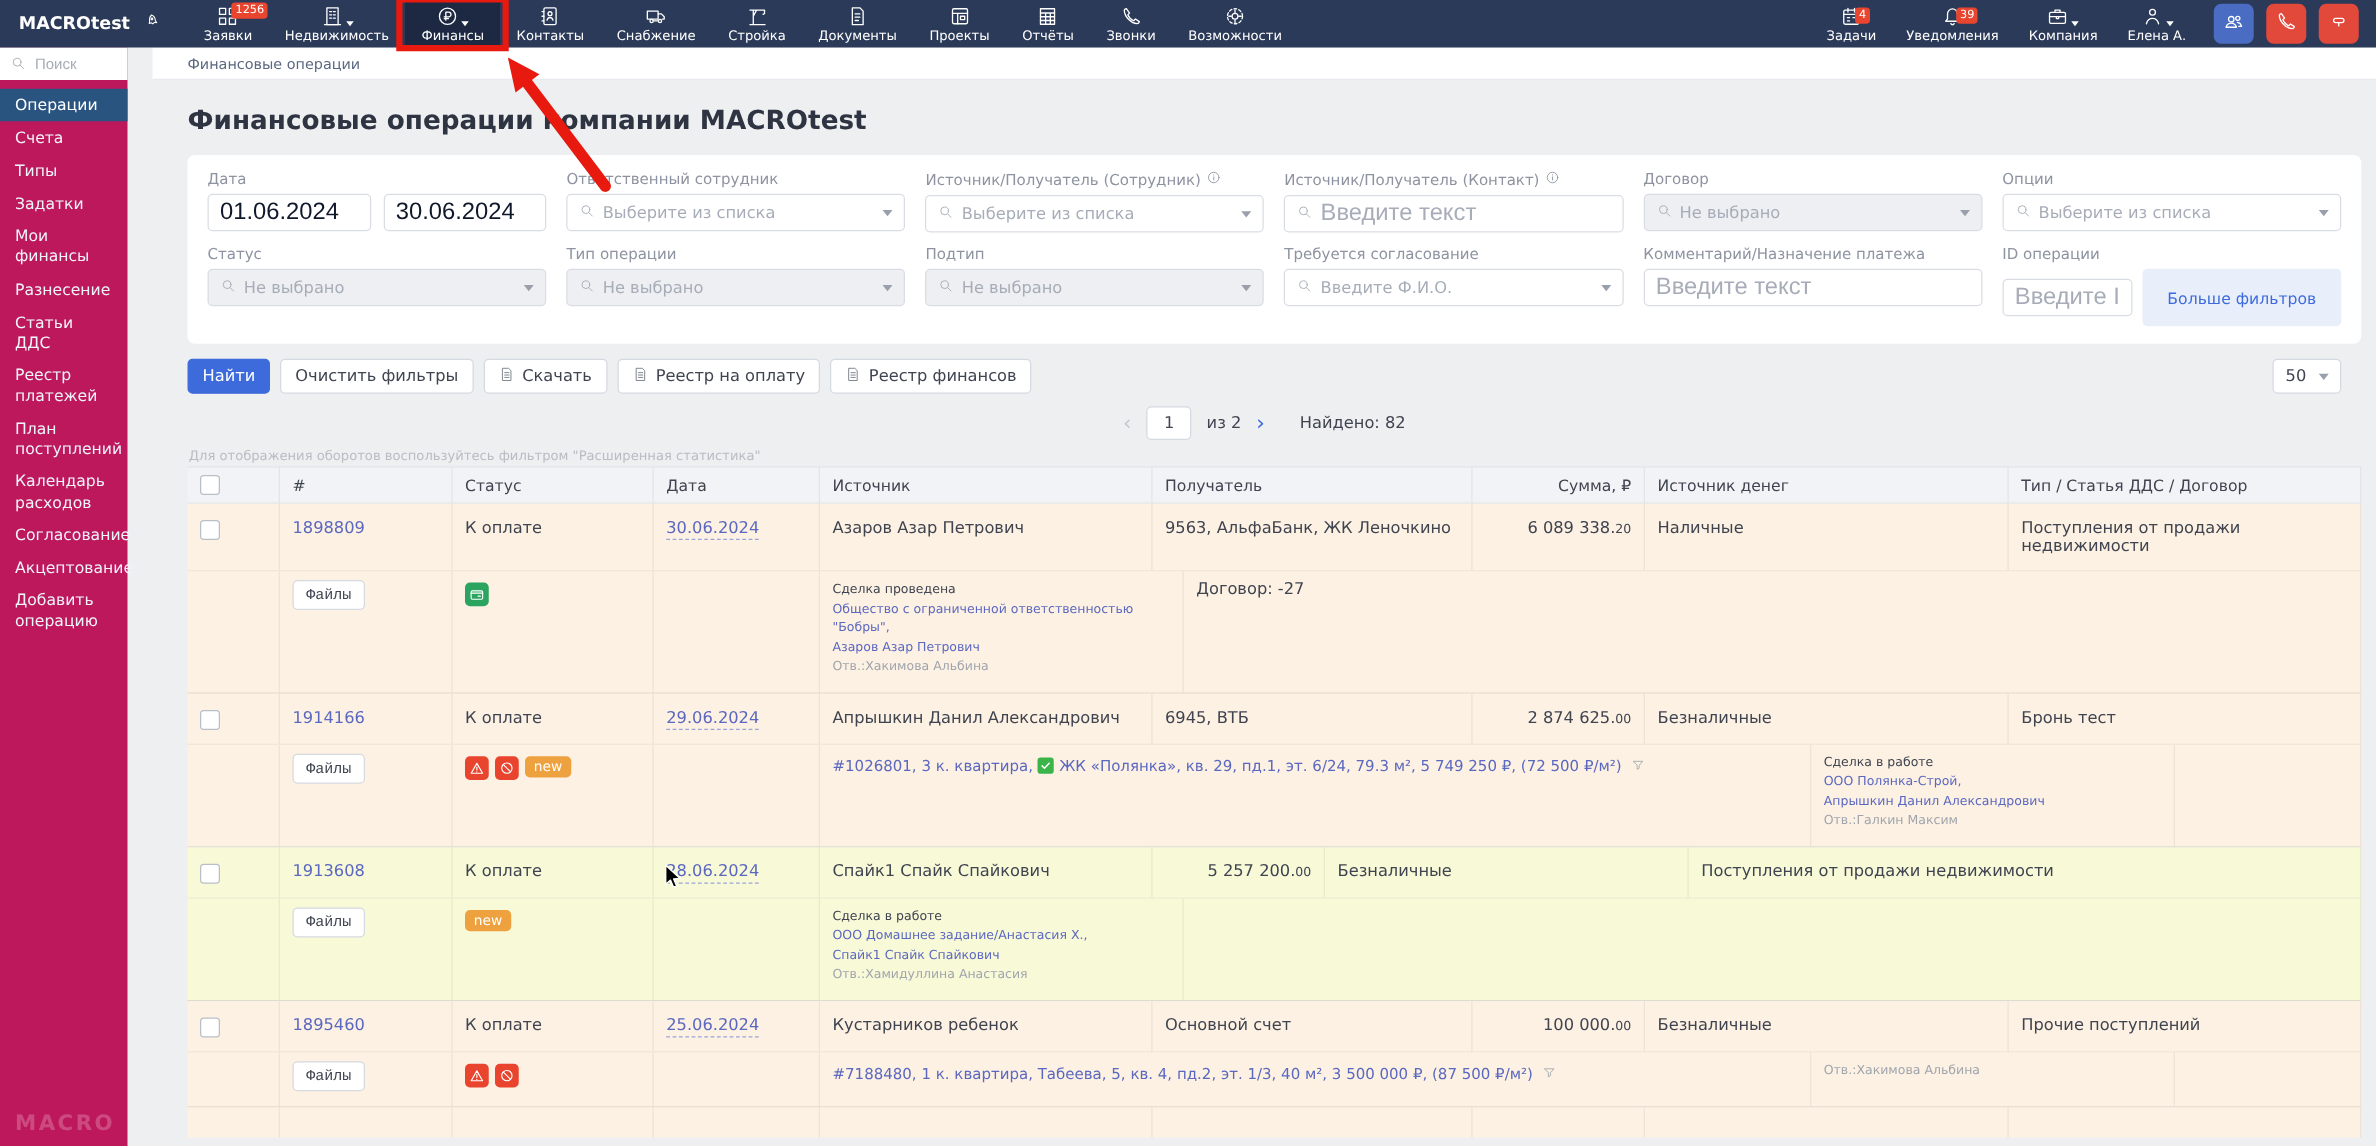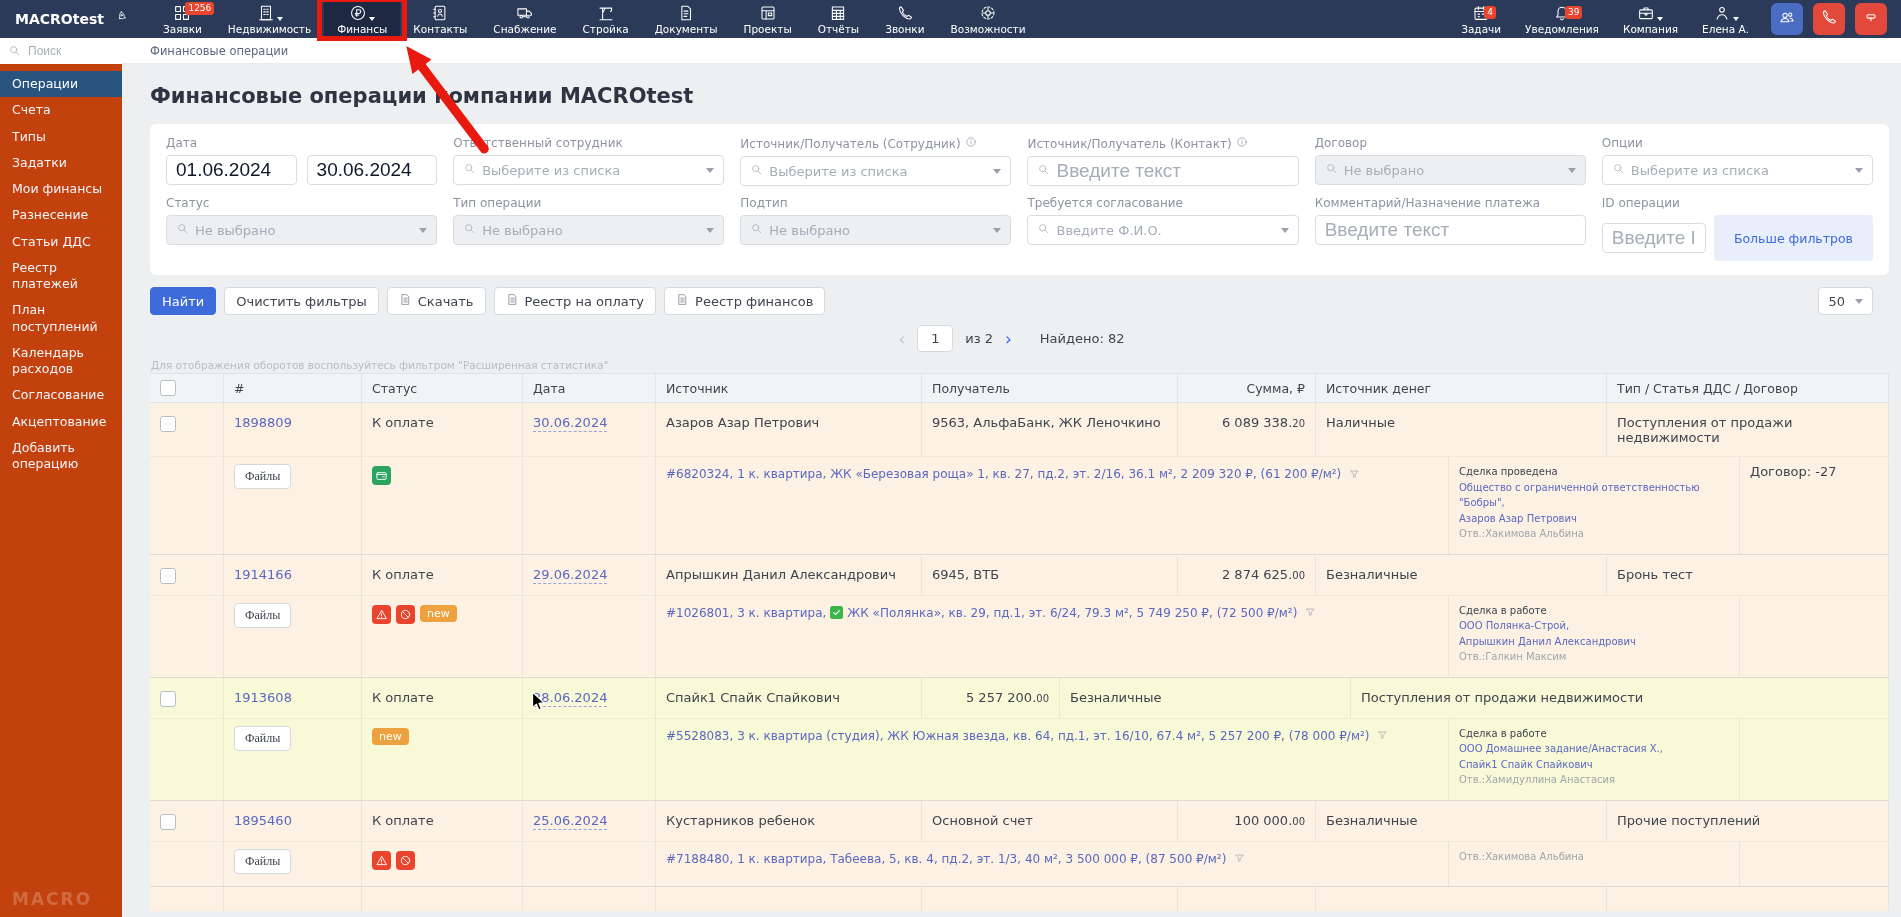--- a/index.html
+++ b/index.html
@@ -18,21 +18,21 @@
   .nav-ic svg{width:18px;height:18px}
   .ic-caret{display:inline-block;width:0;height:0;border-left:3.5px solid transparent;border-right:3.5px solid transparent;border-top:4px solid #fff;margin:0 0 1px 2px}
   .nav-label{font-size:10.5px;line-height:1}
   .nav-badge{position:absolute;top:2px;left:calc(50% + 3px);background:#e8442e;color:#fff;border-radius:3px;font-size:9px;line-height:1;padding:2px 3px;white-space:nowrap}
   #nav-right{margin-left:auto;display:flex;align-items:center;padding-right:14px}
   #nav-right .nav-item{padding:0 12px}
   .sq{width:32px;height:32px;border-radius:6px;display:flex;align-items:center;justify-content:center;margin-left:10px;cursor:pointer}
   .sq svg{width:18px;height:18px;stroke:#fff}
 
   
-  #sidebar{position:absolute;left:0;top:38px;bottom:0;width:122px;background:#c2410c;z-index:4}
+  #sidebar{position:absolute;left:0;top:38px;bottom:0;width:102px;background:#be185d;z-index:4}
   .side-search{height:26px;background:#fff;display:flex;align-items:center;gap:5px;padding:0 8px}
   .side-search svg{width:13px;height:13px;stroke:#a8adb5}
   .side-search input{border:none;outline:none;width:100%;font-size:12px;color:#333;background:transparent}
   .side-search input::placeholder{color:#a8adb5}
   #side-menu{padding:7px 0}
   .side-item{padding:5px 12px;font-size:12.5px;color:#eef4fa;line-height:1.3;cursor:pointer}
   .side-item.active{background:#2a5480;color:#fff}
   .watermark{position:absolute;left:12px;bottom:8px;font-size:17px;font-weight:bold;letter-spacing:2px;color:rgba(255,255,255,.22)}
 
   
@@ -91,21 +91,21 @@
   .c-sum{width:138px;text-align:right}.c-money{width:291px}.c-type{width:280px;flex:1}
   .c-merge{width:793px}
   .right{justify-content:flex-end;text-align:right}
   .peach{background:#fdf1e3}
   .yellow{background:#f8f9d7}
   .cbx{width:14px;height:14px;border:1px solid #b9bfc7;border-radius:3px;background:#fff;display:inline-block;cursor:pointer}
   .id-link{color:#5b68c0;text-decoration:none;cursor:pointer}
   .date-link{color:#5b68c0;text-decoration:none;border-bottom:1px dashed #9aa3da;padding-bottom:1px;cursor:pointer}
   .sum-int::after{content:"."}
   .cents{font-size:10px}
-  .files-btn{font-size:12px;padding:4px 10px;border:1px solid #d5d9e0;border-radius:4px;background:#fff;color:#3f4450;cursor:pointer;font-family:Liberation Serif, serif}
+  .files-btn{font-size:12px;padding:4px 10px;border:1px solid #d5d9e0;border-radius:4px;background:#fff;color:#3f4450;cursor:pointer;font-family:Liberation Mono, monospace}
   .badges{display:flex;gap:5px;align-items:flex-start;padding-top:2px}
   .ic-badge{width:19px;height:19px;border-radius:4px;display:inline-flex;align-items:center;justify-content:center}
   .ic-badge svg{width:13px;height:13px;stroke:#fff;stroke-width:1.7}
   .ic-badge.green{background:#2aa45f}
   .ic-badge.red{background:#e8442e}
   .badge-new{background:#eda13f;color:#fff;font-size:11px;border-radius:4px;padding:3px 7px;line-height:1}
   .prop-line{color:#5b68c0;font-size:12px;display:flex;align-items:center;gap:4px;flex-wrap:wrap;padding-top:3px}
   .prop-line a{color:#5b68c0;text-decoration:none;cursor:pointer}
   .prop-check{width:13px;height:13px;background:#3bb54a;border-radius:2.5px;display:inline-flex;align-items:center;justify-content:center;flex:none}
   .prop-check svg{width:9px;height:9px;stroke:#fff;stroke-width:3.2}
@@ -623,31 +623,20 @@
             <div class="badges">
               <span class="ic-badge green">
                 <svg viewBox="0 0 24 24" aria-hidden="true">
                   <rect x="3.5" y="6.8" width="17" height="12.4" rx="1.8"></rect>
                   <path d="M3.5 10.2h17M13.8 14.6h3.4"></path>
                 </svg>
               </span>
             </div>
           </div>
     <div class="cell c-date"></div>
-    <div class="cell c-merge">
-            <div class="prop-line">
-      <a>#6820324, 1 к. квартира, ЖК «Березовая роща» 1, кв. 27, пд.2, эт. 2/16, 36.1 м², 2 209 320 ₽, (61 200 ₽/м²)</a>
-
-      <span class="funnel">
-                <svg viewBox="0 0 24 24" aria-hidden="true">
-                  <path d="M4 4.5h16l-6.2 7v5l-3.6 2v-7z"></path>
-                </svg>
-              </span>
-    </div>
-          </div>
     <div class="cell c-money">
             <div class="deal">
               <div class="st">Сделка проведена</div>
               <a>Общество с ограниченной ответственностью "Бобры",</a>
               <a>Азаров Азар Петрович</a>
               <div class="resp">Отв.:Хакимова Альбина</div>
             </div>
           </div>
     <div class="cell c-type"><span>Договор: -27</span></div>
   </div>
@@ -725,31 +714,20 @@
   </div>
   <div class="t-row t-sub yellow">
     <div class="cell c-check"></div>
     <div class="cell c-id"><button class="files-btn">Файлы</button></div>
     <div class="cell c-status">
             <div class="badges">
               <span class="badge-new">new</span>
             </div>
           </div>
     <div class="cell c-date"></div>
-    <div class="cell c-merge">
-            <div class="prop-line">
-      <a>#5528083, 3 к. квартира (студия), ЖК Южная звезда, кв. 64, пд.1, эт. 16/10, 67.4 м², 5 257 200 ₽, (78 000 ₽/м²)</a>
-
-      <span class="funnel">
-                <svg viewBox="0 0 24 24" aria-hidden="true">
-                  <path d="M4 4.5h16l-6.2 7v5l-3.6 2v-7z"></path>
-                </svg>
-              </span>
-    </div>
-          </div>
     <div class="cell c-money">
             <div class="deal">
               <div class="st">Сделка в работе</div>
               <a>ООО Домашнее задание/Анастасия Х.,</a>
               <a>Спайк1 Спайк Спайкович</a>
               <div class="resp">Отв.:Хамидуллина Анастасия</div>
             </div>
           </div>
     <div class="cell c-type"></div>
   </div>

